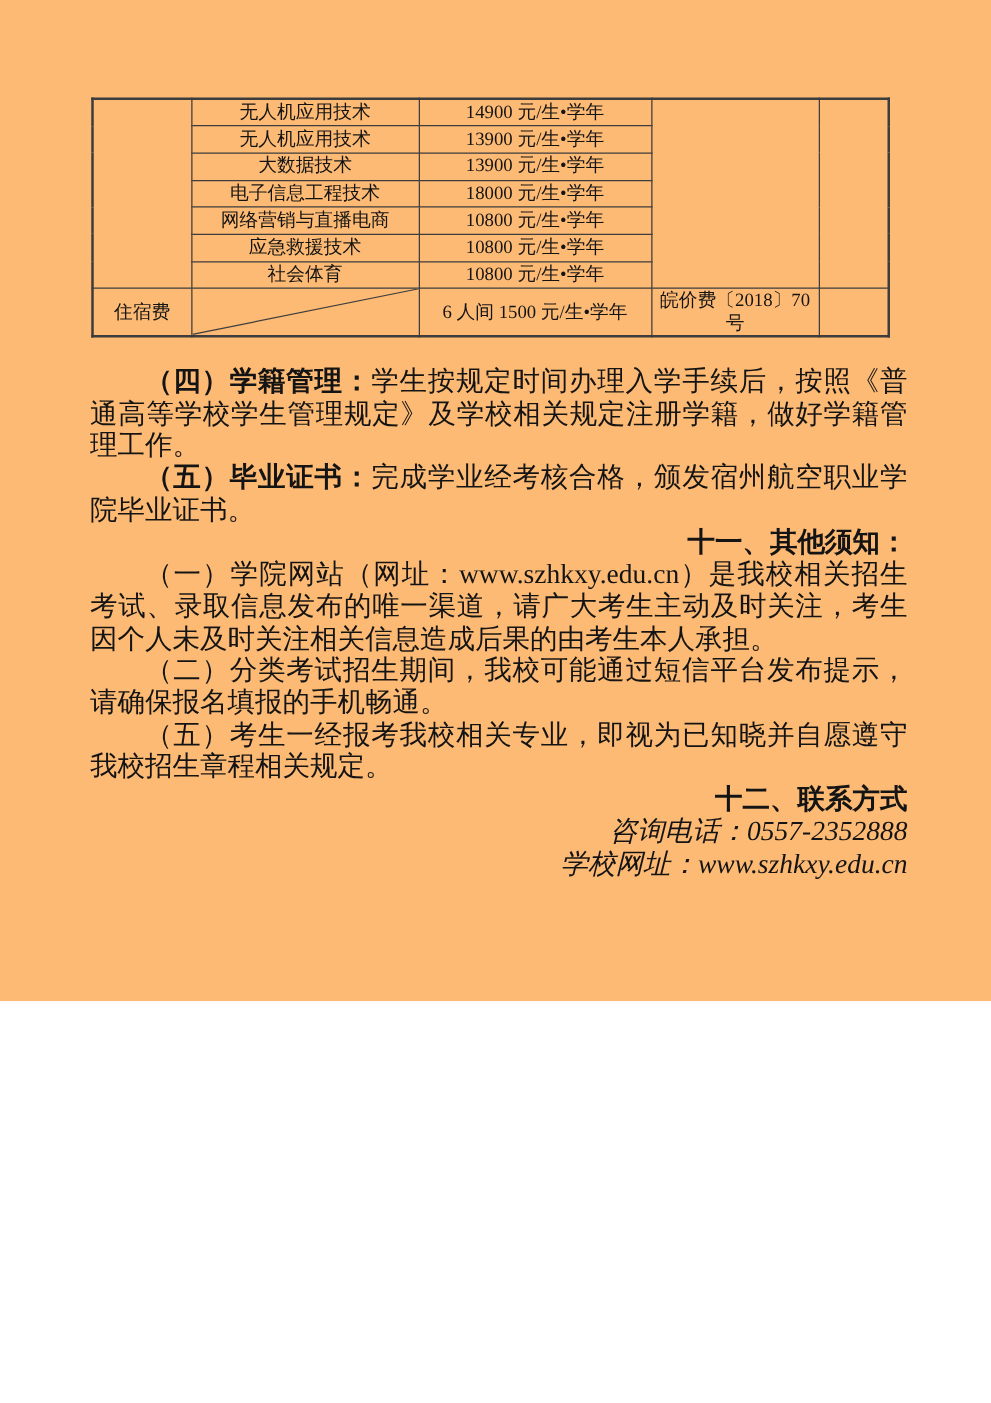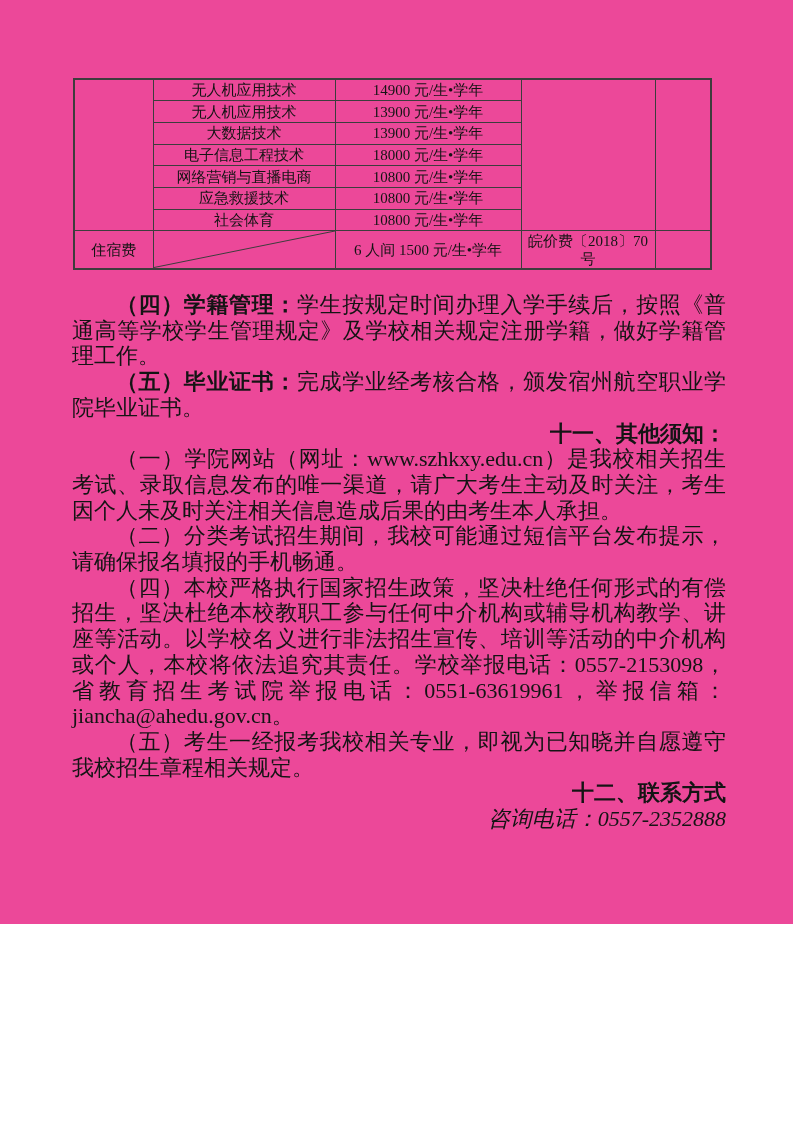--- a/index.html
+++ b/index.html
@@ -1,21 +1,21 @@
 <!DOCTYPE html>
 <html><head>
 <meta charset="utf-8">
 <style>
   * { box-sizing: border-box; }
   html, body { margin: 0; padding: 0; background: #ffffff; }
   .page {
     position: relative;
     width: 793px;
-    height: 924px;
-    background: #ec4899;
+    height: 801px;
+    background: #fdba74;
     font-family: "Liberation Serif", "DejaVu Serif", serif;
     color: #141414;
     overflow: hidden;
   }
 
   
   .fee-table {
     position: absolute;
     left: 73px;
     top: 78px;
@@ -117,20 +117,20 @@
     </tbody>
   </table>
 
   <div class="content">
     <p class="para"><b class="lead">（四）学籍管理：</b><span>学生按规定时间办理入学手续后，按照《普通高等学校学生管理规定》及学校相关规定注册学籍，做好学籍管理工作。</span></p>
     <p class="para"><b class="lead">（五）毕业证书：</b><span>完成学业经考核合格，颁发宿州航空职业学院毕业证书。</span></p>
 
     <p class="heading">十一、其他须知：</p>
     <p class="para">（一）学院网站（网址：www.szhkxy.edu.cn）是我校相关招生考试、录取信息发布的唯一渠道，请广大考生主动及时关注，考生因个人未及时关注相关信息造成后果的由考生本人承担。</p>
     <p class="para">（二）分类考试招生期间，我校可能通过短信平台发布提示，请确保报名填报的手机畅通。</p>
-    <p class="para">（四）本校严格执行国家招生政策，坚决杜绝任何形式的有偿招生，坚决杜绝本校教职工参与任何中介机构或辅导机构教学、讲座等活动。以学校名义进行非法招生宣传、培训等活动的中介机构或个人，本校将依法追究其责任。学校举报电话：0557-2153098，省教育招生考试院举报电话：0551-63619961，举报信箱：jiancha@ahedu.gov.cn。</p>
     <p class="para">（五）考生一经报考我校相关专业，即视为已知晓并自愿遵守我校招生章程相关规定。</p>
 
     <p class="heading">十二、联系方式</p>
     <p class="contact">咨询电话：0557-2352888</p>
+    <p class="contact">学校网址：www.szhkxy.edu.cn</p>
   </div>
 
 </div>
 
 </body></html>

